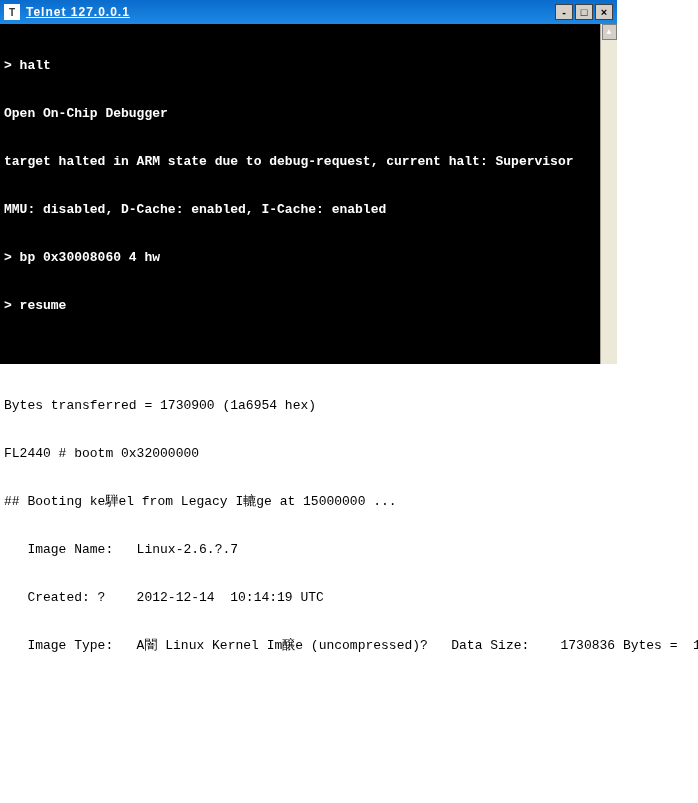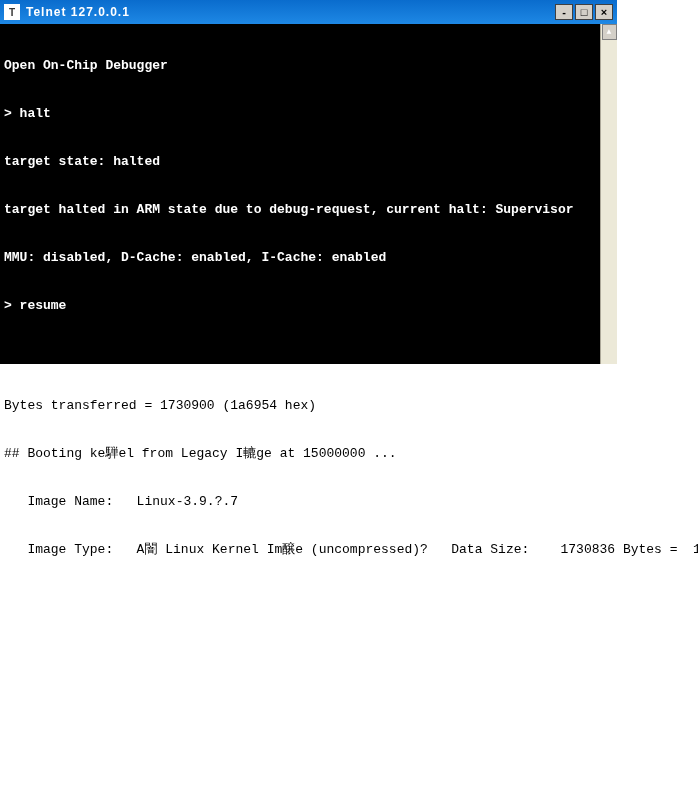--- a/index.html
+++ b/index.html
@@ -25,21 +25,21 @@
       width: 16px;
       height: 16px;
       margin-right: 6px;
       display: inline-flex;
       align-items: center;
       justify-content: center;
       background: #fff;
       font-size: 10px;
       color: #333;
     }
-    .titlebar .title { flex: 1; letter-spacing: 1px; }
+    .titlebar .title { flex: 1; letter-spacing: 1px; text-decoration: underline; }
     .titlebar .win-btn {
       width: 18px;
       height: 16px;
       background: #d4d0c8;
       border: 1px solid #404040;
       margin-left: 2px;
       display: flex;
       align-items: center;
       justify-content: center;
       color: #000;
@@ -95,36 +95,38 @@
 <div class="terminal-wrap">
   <div class="titlebar">
     <span class="icon">T</span>
     <span class="title">Telnet 127.0.0.1</span>
     <span class="win-btn">-</span>
     <span class="win-btn">□</span>
     <span class="win-btn">×</span>
   </div>
 
   <div class="terminal-dark">
+    <span class="line">&gt; halt</span>
     <span class="line">Open On-Chip Debugger</span>
-    <span class="line">&gt; halt</span>
-    <span class="line">target state: halted</span>
     <span class="line">target halted in ARM state due to debug-request, current halt: Supervisor</span>
     <span class="line">MMU: disabled, D-Cache: enabled, I-Cache: enabled</span>
+    <span class="line">&gt; bp 0x30008060 4 hw</span>
     <span class="line">&gt; resume</span>
     <div class="scrollbar-right">
       <div class="arrow">▲</div>
     </div>
   </div>
 </div>
 
 <div class="terminal-light">
   <span class="line">Bytes transferred = 1730900 (1a6954 hex)</span>
+  <span class="line">FL2440 # bootm 0x32000000</span>
   <span class="line">## Booting ke騨el from Legacy I轆ge at 15000000 ...</span>
-  <span class="line">   Image Name:   Linux-3.9.?.7</span>
+  <span class="line">   Image Name:   Linux-2.6.?.7</span>
+  <span class="line">   Created: ?    2012-12-14  10:14:19 UTC</span>
   <span class="line">   Image Type:   A闇 Linux Kernel Im醸e (uncompressed)?   Data Size:    1730836 Bytes =  1.7 MB</span>
   
   
   
   
   
   <span class="line"></span>
   
 </div>
 

